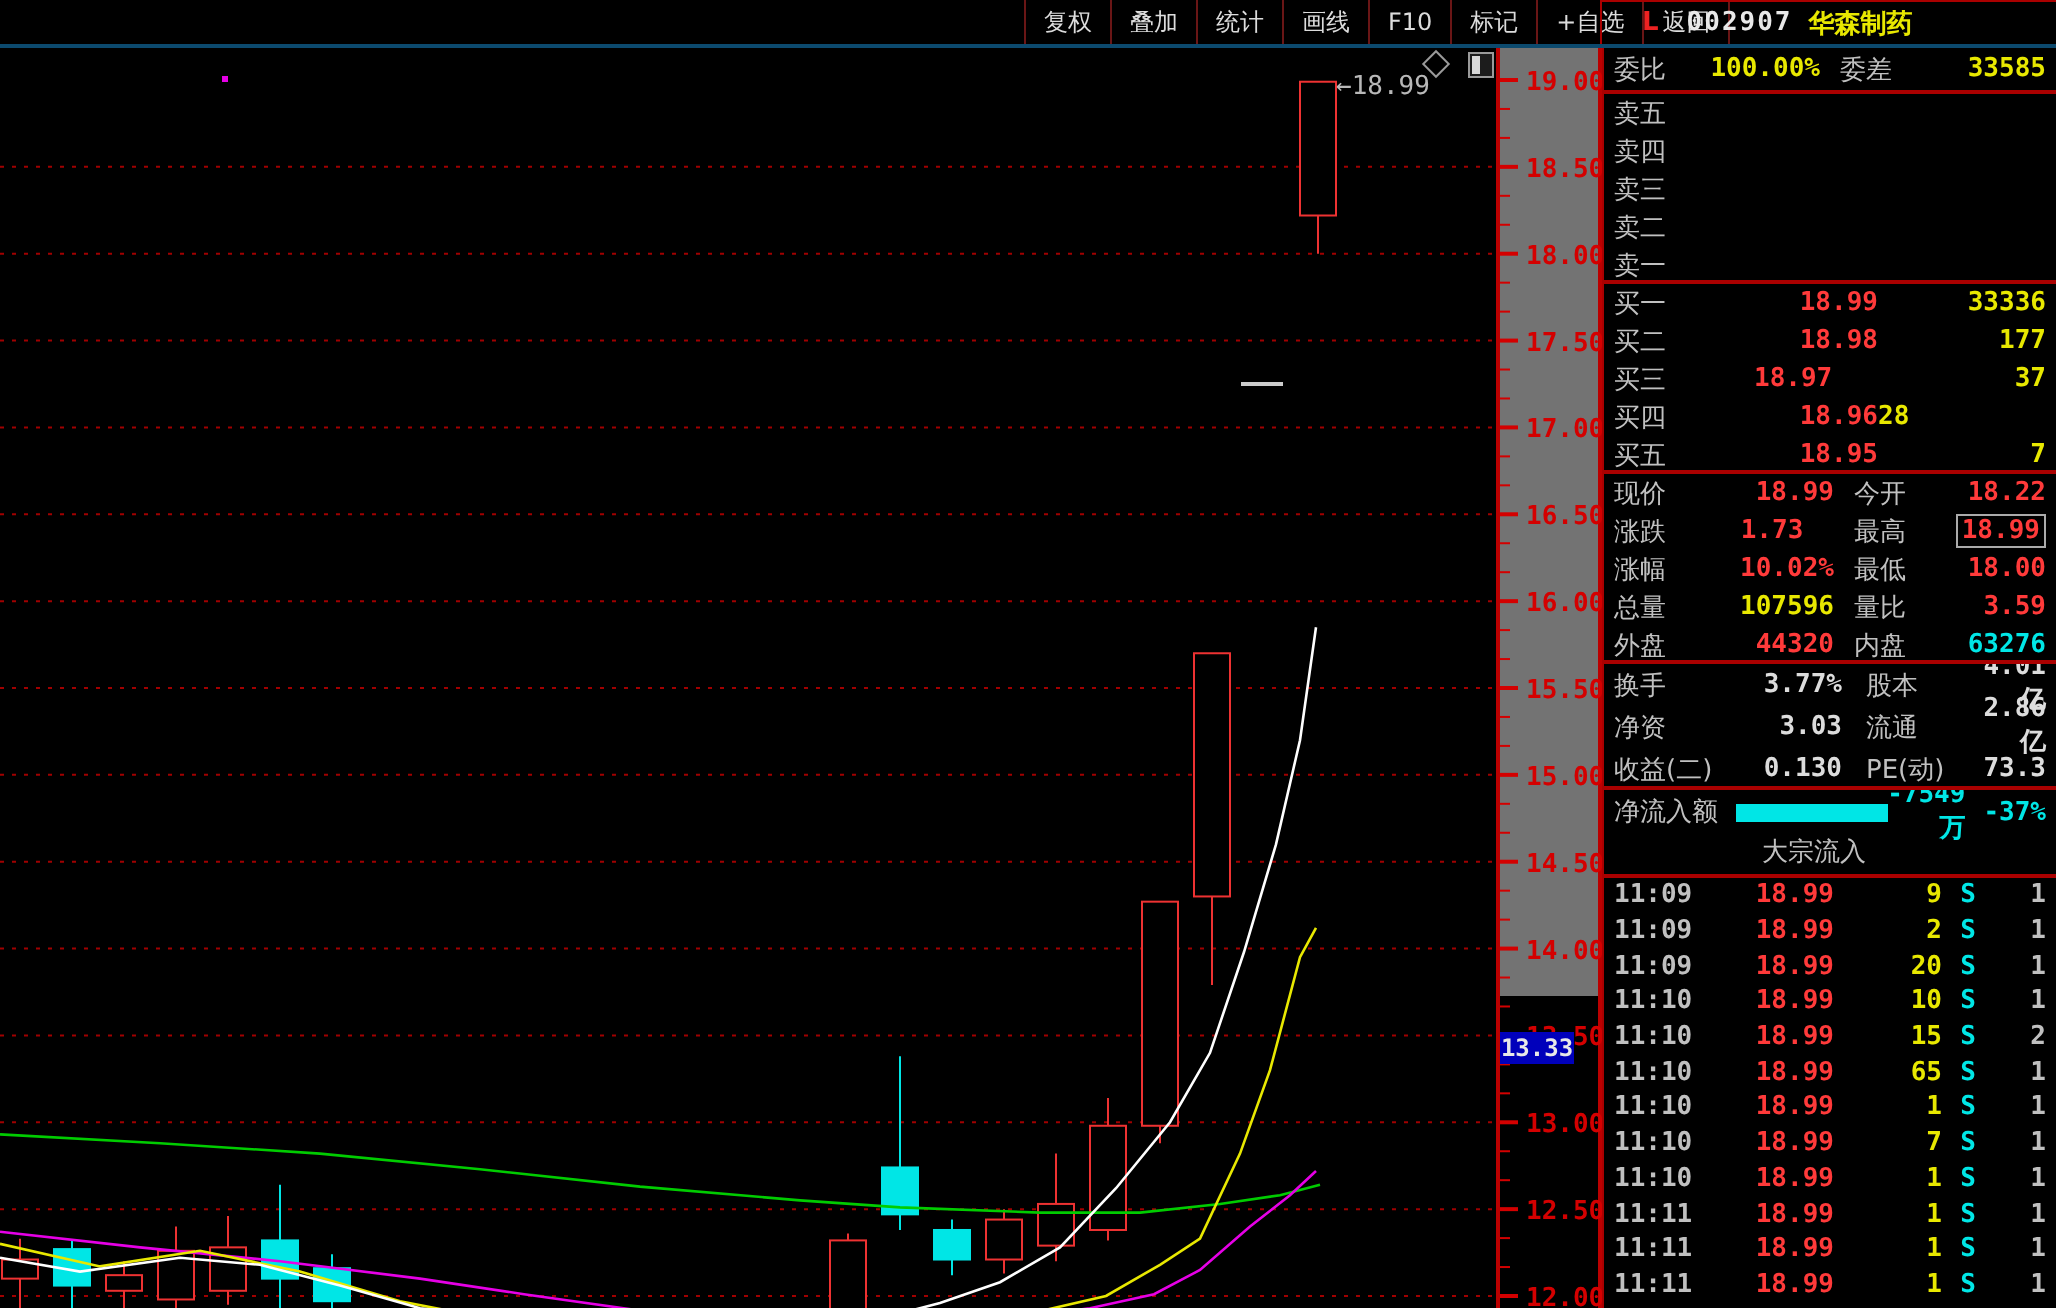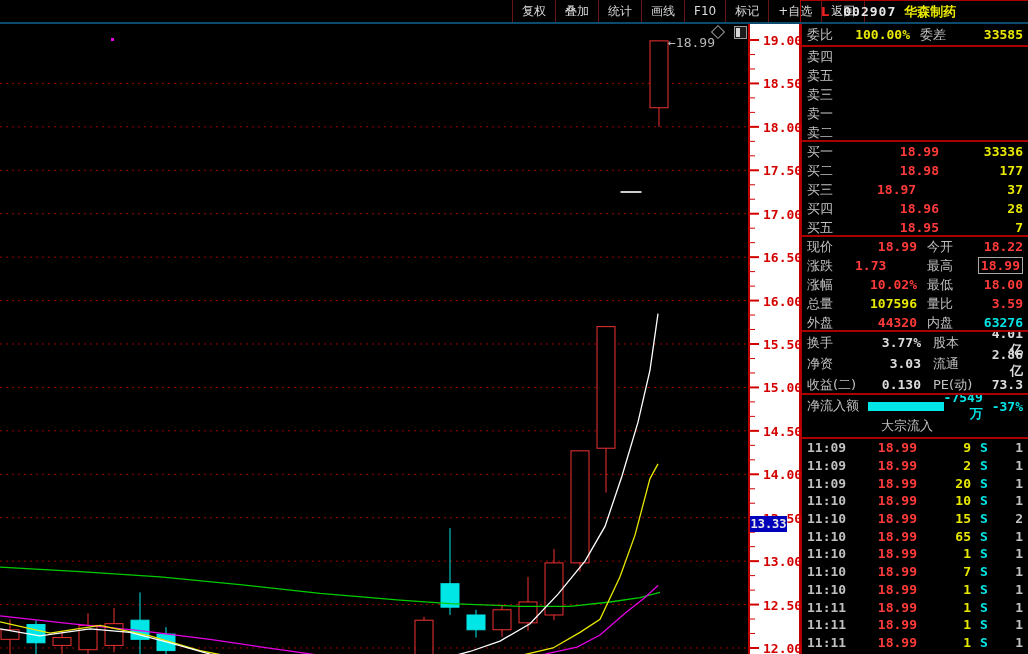--- a/index.html
+++ b/index.html
@@ -27,21 +27,21 @@
   #chart-layer { position:absolute; left:0; top:0; width:844px; height:654px; }
   #chart-icons { position:absolute; left:710px; top:25px; width:38px; height:16px; z-index:6; }
   #icon-diamond { position:absolute; left:3px; top:2px; width:10px; height:10px;
                   border:1px solid #9a9a9a; transform:rotate(45deg); }
   #icon-paneltoggle { position:absolute; left:24px; top:1px; width:13px; height:13px;
                   border:1px solid #9a9a9a; background:#1c1c1c; }
   #icon-paneltoggle::after { content:""; position:absolute; left:1px; top:1px;
                   width:4px; height:9px; background:#d8d8d8; }
 
   
-  #axis { position:absolute; left:748px; top:0; width:53px; height:654px; background:#ffffff; }
+  #axis { position:absolute; left:748px; top:0; width:53px; height:498px; background:#737373; }
   #axis-marker { position:absolute; left:2px; top:516px; width:37px; height:16px;
                  background:#0000bb; color:#e8e8e8; font-size:12px; line-height:16px;
                  text-align:center; z-index:3; }
 
   
   #panel { position:absolute; left:801px; top:24px; width:227px; height:630px;
            background:#000; border-left:1px solid #aa0000; font-size:13px; }
   .sec { border-bottom:2px solid #aa0000; overflow:hidden; }
   .prow { display:flex; align-items:center; padding:0 5px; }
   .lab { color:#c0c0c0; white-space:nowrap; }
@@ -201,82 +201,82 @@
 
 <div id="panel">
     <div class="sec prow" style="height: 23px;">
       <span class="lab">委比</span>
       <span class="num v-yel" style="flex: 1 1 0%; text-align: right; padding-right: 10px;">100.00%</span>
       <span class="lab">委差</span>
       <span class="num v-yel" style="flex: 1 1 0%; text-align: right;">33585</span>
     </div>
     <div class="sec" style="height: 95px;">
       <div class="prow" style="height: 19px;">
+        <span class="lab">卖五</span>
+        <span class="num v-red" style="width: 62px; text-align: right; margin-left: 44px;"></span>
+        <span class="num v-yel" style="flex: 1 1 0%; text-align: right;"></span>
+      </div>
+      <div class="prow" style="height: 19px;">
         <span class="lab">卖四</span>
         <span class="num v-red" style="width: 62px; text-align: right; margin-left: 44px;"></span>
         <span class="num v-yel" style="flex: 1 1 0%; text-align: right;"></span>
       </div>
       <div class="prow" style="height: 19px;">
-        <span class="lab">卖五</span>
-        <span class="num v-red" style="width: 62px; text-align: right; margin-left: 44px;"></span>
-        <span class="num v-yel" style="flex: 1 1 0%; text-align: right;"></span>
-      </div>
-      <div class="prow" style="height: 19px;">
         <span class="lab">卖三</span>
         <span class="num v-red" style="width: 62px; text-align: right; margin-left: 44px;"></span>
         <span class="num v-yel" style="flex: 1 1 0%; text-align: right;"></span>
       </div>
       <div class="prow" style="height: 19px;">
+        <span class="lab">卖二</span>
+        <span class="num v-red" style="width: 62px; text-align: right; margin-left: 44px;"></span>
+        <span class="num v-yel" style="flex: 1 1 0%; text-align: right;"></span>
+      </div>
+      <div class="prow" style="height: 19px;">
         <span class="lab">卖一</span>
         <span class="num v-red" style="width: 62px; text-align: right; margin-left: 44px;"></span>
         <span class="num v-yel" style="flex: 1 1 0%; text-align: right;"></span>
       </div>
-      <div class="prow" style="height: 19px;">
-        <span class="lab">卖二</span>
-        <span class="num v-red" style="width: 62px; text-align: right; margin-left: 44px;"></span>
-        <span class="num v-yel" style="flex: 1 1 0%; text-align: right;"></span>
-      </div>
     </div>
     <div class="sec" style="height: 95px;">
       <div class="prow" style="height: 19px;">
         <span class="lab">买一</span>
         <span class="num v-red" style="width: 62px; text-align: right; margin-left: 44px;">18.99</span>
         <span class="num v-yel" style="flex: 1 1 0%; text-align: right;">33336</span>
       </div>
       <div class="prow" style="height: 19px;">
         <span class="lab">买二</span>
         <span class="num v-red" style="width: 62px; text-align: right; margin-left: 44px;">18.98</span>
         <span class="num v-yel" style="flex: 1 1 0%; text-align: right;">177</span>
       </div>
       <div class="prow" style="height: 19px;">
         <span class="lab">买三</span>
         <span class="num v-red" style="width: 62px; text-align: left; margin-left: 44px;">18.97</span>
         <span class="num v-yel" style="flex: 1 1 0%; text-align: right;">37</span>
       </div>
       <div class="prow" style="height: 19px;">
         <span class="lab">买四</span>
         <span class="num v-red" style="width: 62px; text-align: right; margin-left: 44px;">18.96</span>
-        <span class="num v-yel" style="flex: 1 1 0%; text-align: right;">28</span>
+        <span class="num v-yel" style="flex: 1 1 0%; text-align: left;">28</span>
       </div>
       <div class="prow" style="height: 19px;">
         <span class="lab">买五</span>
         <span class="num v-red" style="width: 62px; text-align: right; margin-left: 44px;">18.95</span>
         <span class="num v-yel" style="flex: 1 1 0%; text-align: right;">7</span>
       </div>
     </div>
     <div class="sec" style="height: 95px;">
       <div class="prow" style="height: 19px;">
         <span class="lab" style="width: 48px;">现价</span>
         <span class="num v-red" style="width: 62px; text-align: right;">18.99</span>
         <span class="lab" style="width: 48px; margin-left: 10px;">今开</span>
         <div style="flex: 1 1 0%; text-align: right;"><span class="num v-red">18.22</span></div>
       </div>
       <div class="prow" style="height: 19px;">
         <span class="lab" style="width: 48px;">涨跌</span>
-        <span class="num v-red" style="width: 62px; text-align: left;">1.73</span>
+        <span class="num v-red" style="width: 62px; text-align: center;">1.73</span>
         <span class="lab" style="width: 48px; margin-left: 10px;">最高</span>
         <div style="flex: 1 1 0%; text-align: right;"><span class="num v-red boxed">18.99</span></div>
       </div>
       <div class="prow" style="height: 19px;">
         <span class="lab" style="width: 48px;">涨幅</span>
         <span class="num v-red" style="width: 62px; text-align: right;">10.02%</span>
         <span class="lab" style="width: 48px; margin-left: 10px;">最低</span>
         <div style="flex: 1 1 0%; text-align: right;"><span class="num v-red">18.00</span></div>
       </div>
       <div class="prow" style="height: 19px;">

